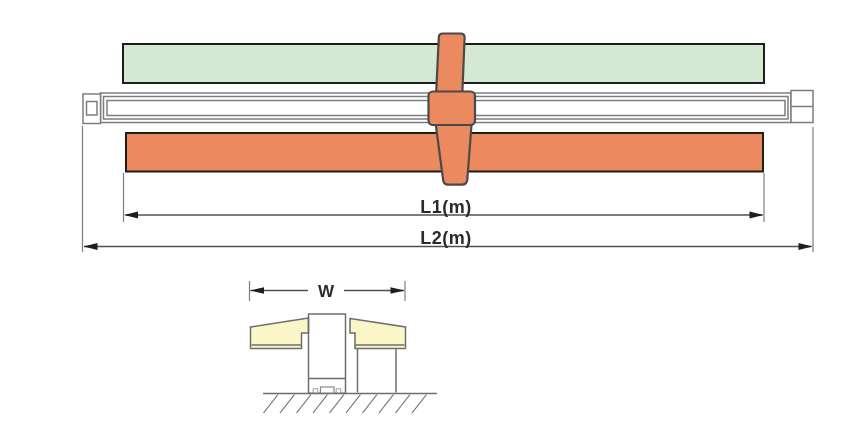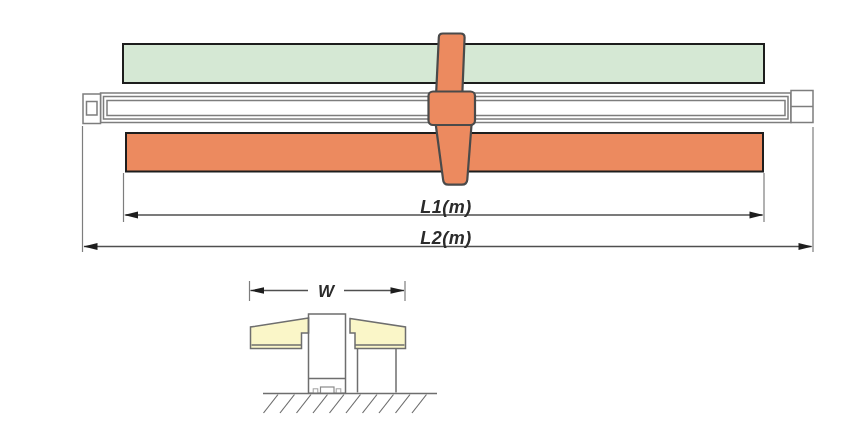--- a/index.html
+++ b/index.html
@@ -1,16 +1,16 @@
 <!DOCTYPE html>
 <html><head>
 <meta charset="utf-8">
 <style>
   html,body{margin:0;padding:0;background:#fff;}
-  .stage{position:relative;width:866px;height:433px;background:#fff;overflow:hidden;font-style:italic;}
+  .stage{position:relative;width:866px;height:433px;background:#fff;overflow:hidden;}
   svg{display:block;}
   .band{stroke:#1d1d1d;stroke-width:2;}
   .rail{fill:#ffffff;stroke:#7d7d7d;stroke-width:1.5;}
   .slider{stroke:#4a4a4a;stroke-width:2.2;stroke-linejoin:round;}
   .dimline{stroke:#4f4f4f;stroke-width:1.3;fill:none;}
   .extline{stroke:#7d7d7d;stroke-width:1.2;fill:none;}
   .arrow{fill:#1e1e1e;stroke:none;}
   .dimtext{font-family:"Liberation Sans",sans-serif;font-size:18px;font-weight:bold;fill:#2b2b2b;letter-spacing:.5px;}
   .wtext{font-family:"Liberation Sans",sans-serif;font-size:17px;font-weight:bold;fill:#2b2b2b;}
   .wing{stroke:#6e6e6e;stroke-width:1.5;stroke-linejoin:miter;}

